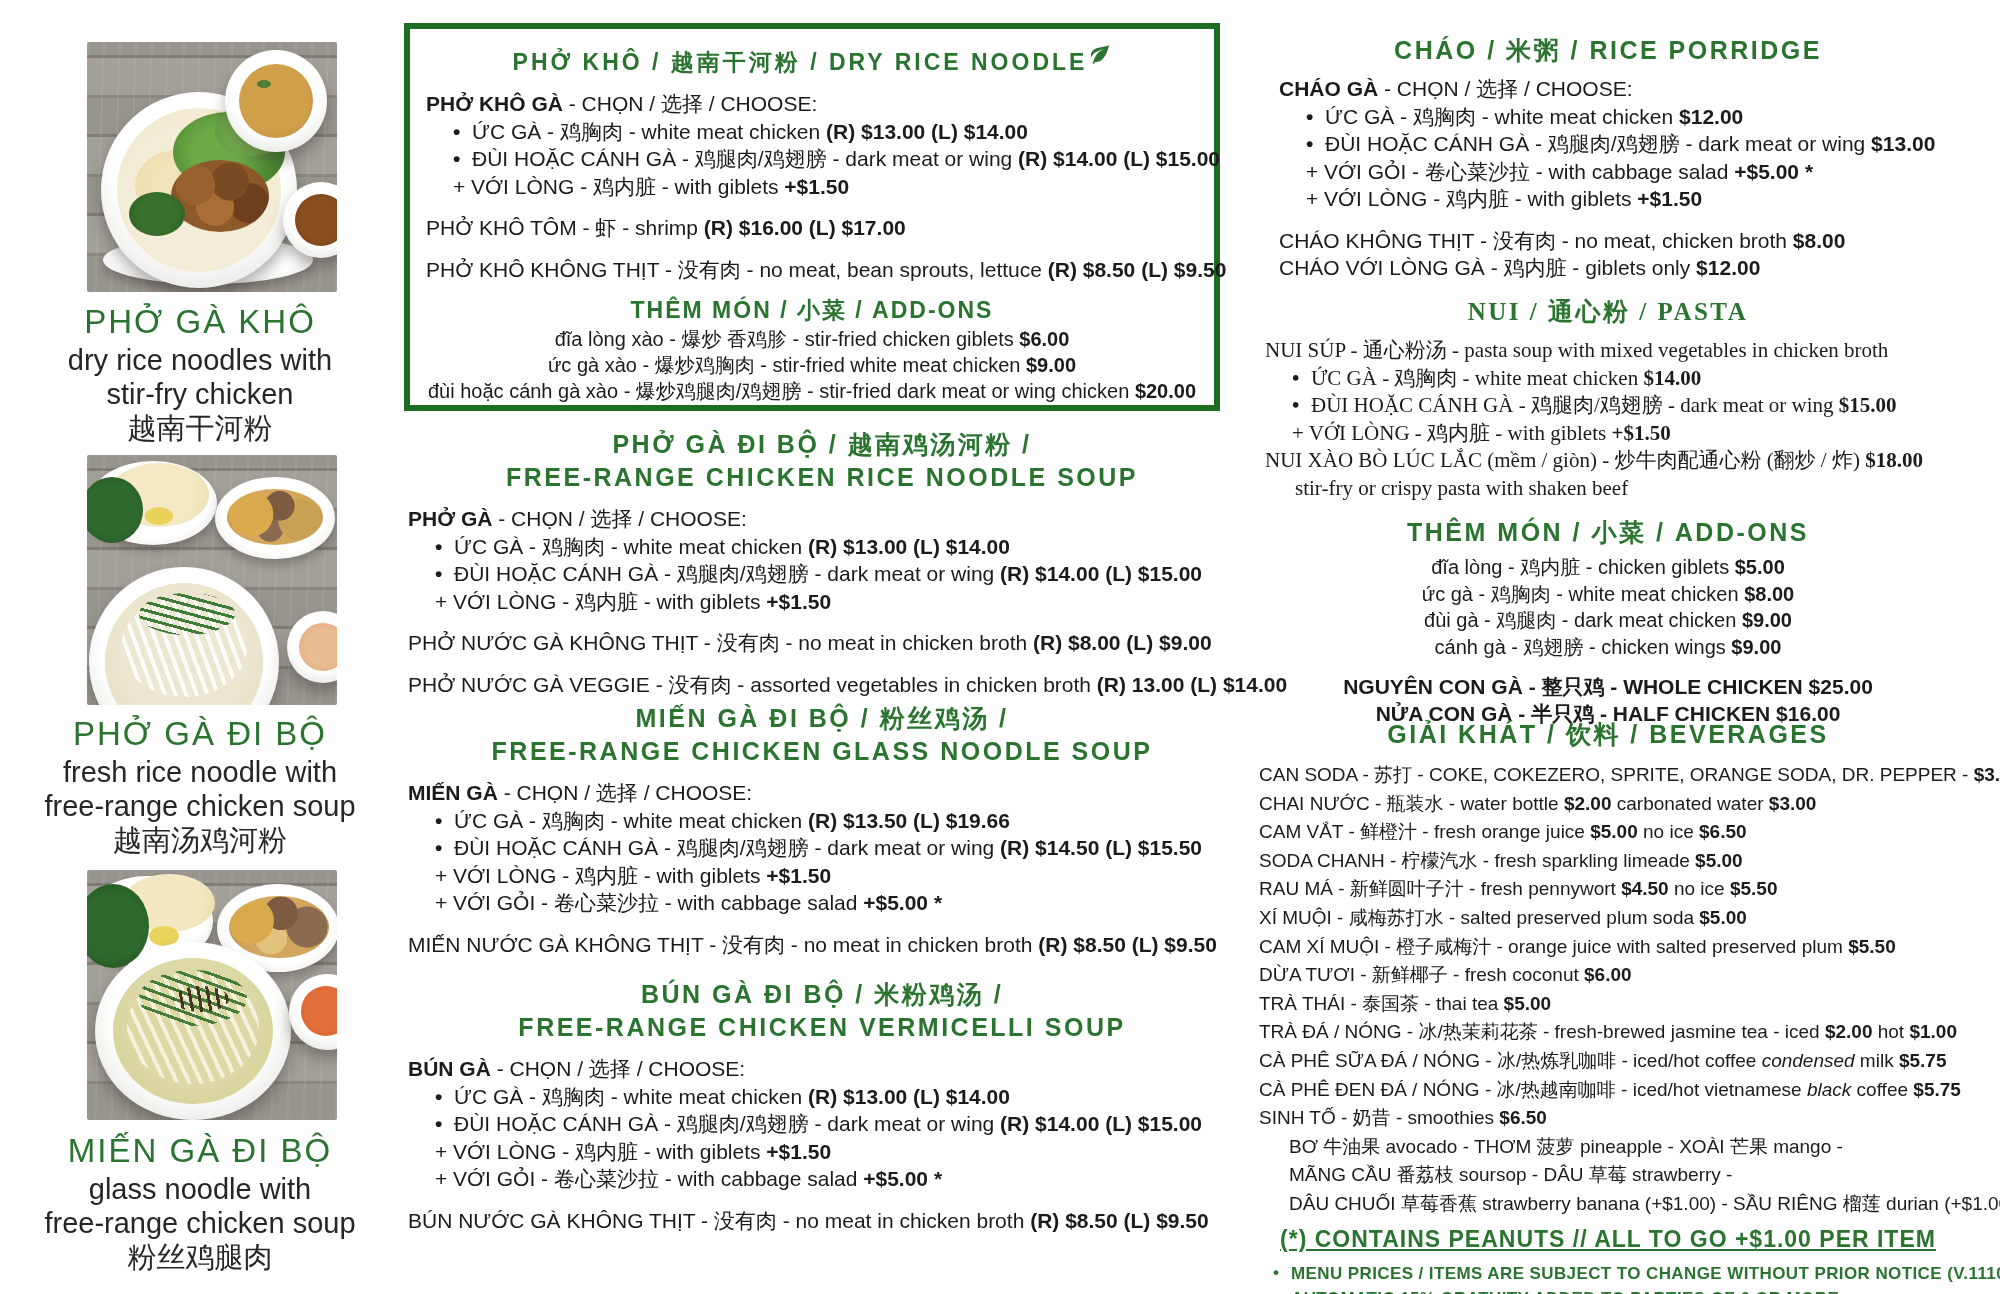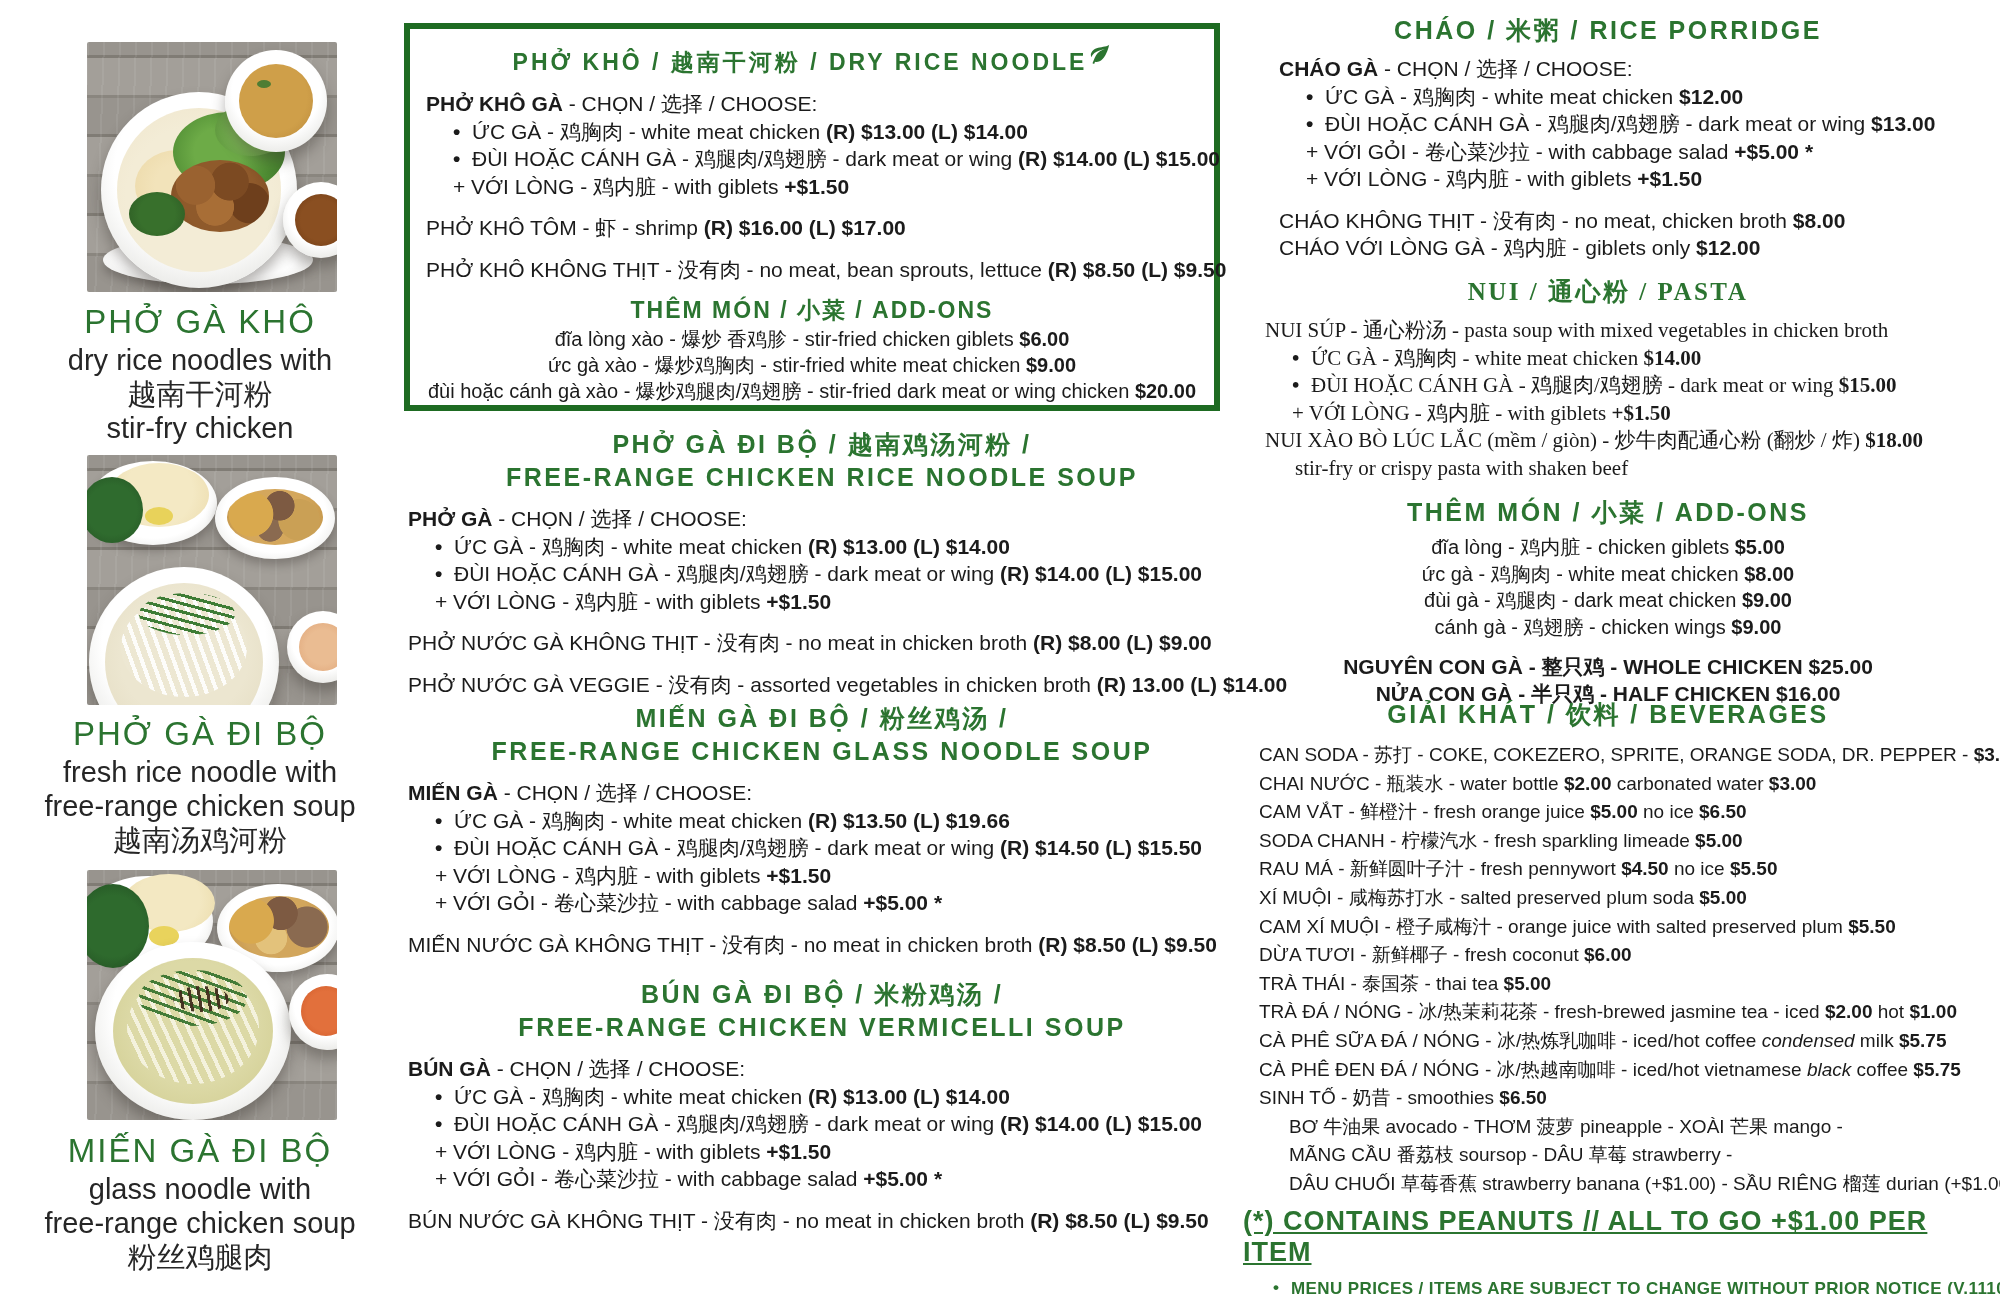--- a/index.html
+++ b/index.html
@@ -54,36 +54,36 @@
   #greenbox .addons .line{font-size:20px;line-height:26px;text-align:center;}
 
   .sec{position:absolute;left:402px;width:840px;}
   .sec .h1,.sec .h2{font-size:25px;line-height:33px;letter-spacing:2.5px;}
   .sec .content{margin-top:11px;padding-left:6px;}
   #sec-pho{top:428px;}
   #sec-mien{top:702px;}
   #sec-bun{top:978px;}
 
   
-  .rsec{position:absolute;left:1243px;width:730px;}
+  .rsec{position:absolute;left:1243px;width:730px;margin-top:20px;}
   .rsec .h{font-size:25px;line-height:32px;}
   #r-chao{top:14px;}
   #r-chao .content{margin-top:9px;padding-left:36px;}
   #r-nui{top:276px;font-family:Liberation Serif, serif;}
   #r-nui .content{margin-top:9px;padding-left:22px;}
   #r-addons{top:496px;}
   #r-addons .content{margin-top:6px;}
   #r-addons .line{text-align:center;font-size:20px;line-height:26.5px;}
   #r-addons .line.cb{font-size:21px;}
   #r-bev{top:698px;}
   #r-bev .content{margin-top:11px;padding-left:16px;}
   #r-bev .line{font-size:19px;line-height:28.6px;}
   #r-foot{top:1206px;}
-  .peanuts{font-size:27px;font-weight:700;color:var(--green);letter-spacing:1px;
-    text-decoration:underline;}
+  .peanuts{font-size:23px;font-weight:700;color:var(--green);letter-spacing:1px;
+    text-align:center;text-decoration:underline;}
   .notes{margin-top:9px;padding-left:30px;}
   .note{position:relative;font-size:17px;line-height:24.5px;color:var(--green);
     font-weight:700;letter-spacing:.4px;padding-left:18px;white-space:nowrap;}
   .note::before{content:"\2022";position:absolute;left:0;top:-1px;}
 </style>
 </head>
 <body>
 
 <div id="canvas">
 
@@ -104,22 +104,22 @@
     <div class="bowl" style="left:138px;top:8px;width:102px;height:102px"></div>
     <div class="blob" style="left:152px;top:22px;width:74px;height:74px;background:radial-gradient(circle at 45% 45%, #cf9f49 60%, #b9883a 100%)"></div>
     <div class="blob" style="left:170px;top:38px;width:14px;height:8px;background:#4f7d33"></div>
     <div class="bowl" style="left:196px;top:140px;width:76px;height:76px"></div>
     <div class="blob" style="left:208px;top:152px;width:52px;height:52px;background:radial-gradient(circle, #8a4f21 55%, #6e3a14 100%)"></div>
   </div>
 
   <div class="caption" style="top:301px">
     <div class="cap-title">PHỞ GÀ KHÔ</div>
     <div class="cap-line">dry rice noodles with</div>
+    <div class="cap-line">stir-fry chicken</div>
     <div class="cap-line">越南干河粉</div>
-    <div class="cap-line">stir-fry chicken</div>
   </div>
 
   <div class="photo" style="top:455px">
     <div class="plate" style="left:2px;top:6px;width:128px;height:84px"></div>
     <div class="blob" style="left:22px;top:8px;width:100px;height:64px;background:radial-gradient(circle at 50% 45%, #f4e9c4 55%, #ecdcae 100%)"></div>
     <div class="blob" style="left:-6px;top:22px;width:62px;height:66px;background:radial-gradient(circle, #2f6b2e 55%, #245123 100%)"></div>
     <div class="blob" style="left:58px;top:52px;width:28px;height:18px;background:#e8d25a"></div>
     <div class="plate" style="left:128px;top:22px;width:120px;height:82px"></div>
     <div class="blob" style="left:140px;top:34px;width:96px;height:56px;background:
       radial-gradient(circle at 25% 45%, #d9a94e 0 28%, transparent 29%),

